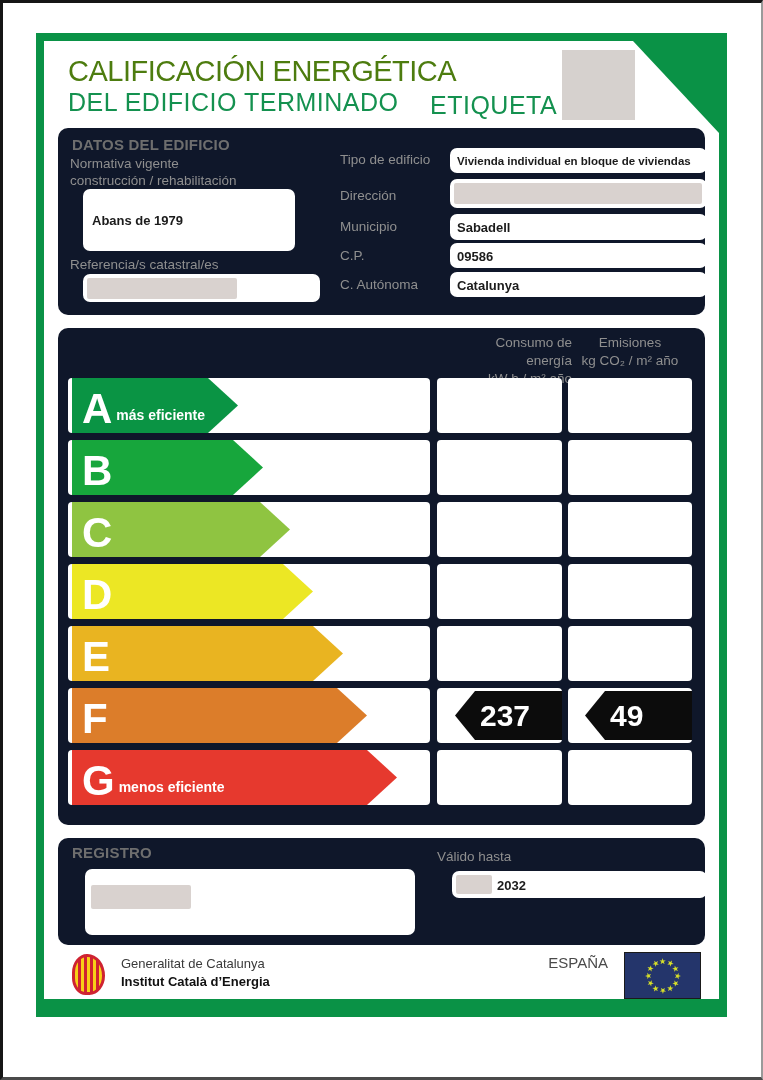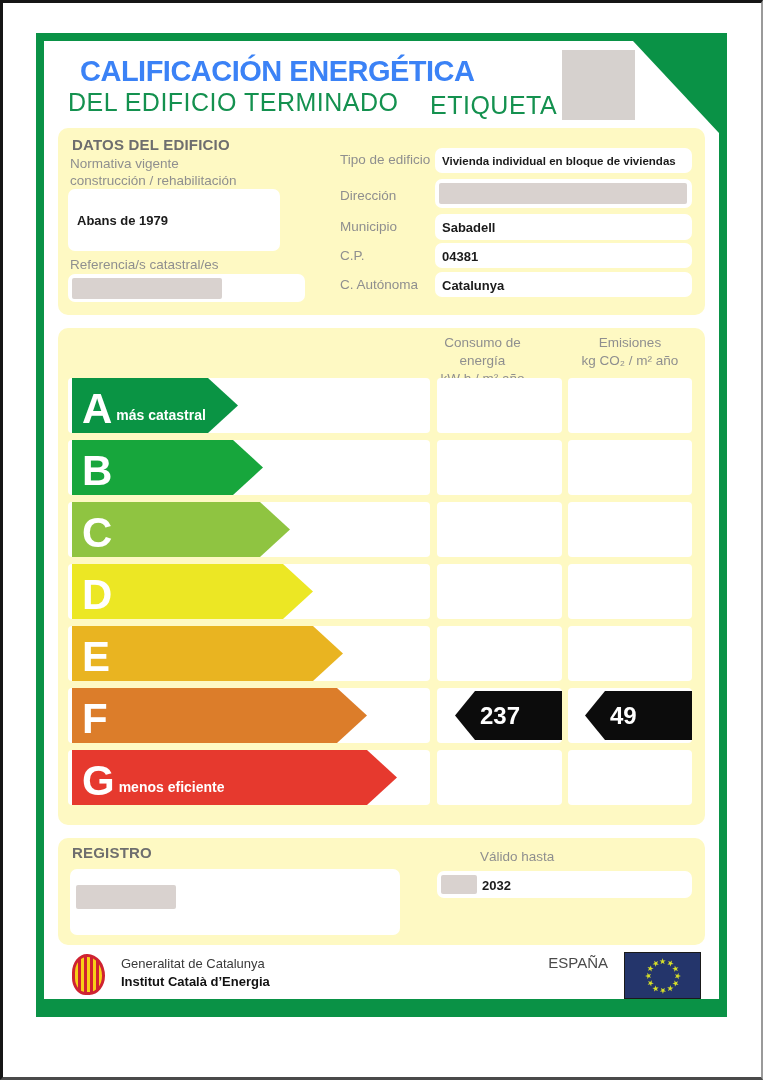--- a/index.html
+++ b/index.html
@@ -9,75 +9,75 @@
   }
   .edge{position:absolute;inset:0;border-top:3px solid #151515;border-left:3px solid #151515;
     border-bottom:3px solid #4a4a4a;border-right:2px solid #9a9a9a;pointer-events:none;z-index:50;}
   
   .frame{position:absolute;left:36px;top:33px;width:691px;height:984px;box-sizing:border-box;
     border:8px solid #0a9246;border-bottom:none;}
   .bottom-bar{position:absolute;left:36px;top:999px;width:691px;height:18px;background:#0a9246;}
   .corner-tri{position:absolute;left:633px;top:41px;width:86px;height:92px;background:#0a9246;
     clip-path:polygon(0 0,100% 0,100% 100%);}
   
-  .title1{position:absolute;left:80px;top:55px;font-size:29px;font-weight:bold;color:#3b82f6;letter-spacing:-0.5px;}
+  .title1{position:absolute;left:68px;top:55px;font-size:29px;font-weight:normal;color:#4d7c0f;letter-spacing:-0.5px;}
   .title2{position:absolute;left:68px;top:88px;font-size:25px;font-weight:400;color:#14914f;letter-spacing:0.5px;}
   .etiqueta{position:absolute;left:430px;top:91px;font-size:25px;font-weight:400;color:#14914f;letter-spacing:0.5px;}
   .etiq-box{position:absolute;left:562px;top:50px;width:73px;height:70px;background:#d6d1ce;}
   
-  .panel{position:absolute;left:58px;width:647px;background:#fef9c3;border-radius:10px;}
+  .panel{position:absolute;left:58px;width:647px;background:#0f172a;border-radius:10px;}
   .p-datos{top:128px;height:187px;}
   .p-escala{top:328px;height:497px;}
   .p-registro{top:838px;height:107px;}
   .panel h2{margin:0;position:absolute;font-size:15px;font-weight:bold;color:#6e6e6e;letter-spacing:0.2px;}
   .lbl{position:absolute;font-size:13.5px;color:#8f8f8f;}
-  .wbox{position:absolute;background:#fff;border-radius:7px;}
+  .wbox{position:absolute;background:#fff;border-radius:7px;margin-left:15px;}
   .redact{position:absolute;background:#d9d2cf;}
   .val{font-size:13px;font-weight:bold;color:#1b1b1b;}
   
   .p-datos h2{left:14px;top:8px;}
   .norm1{left:12px;top:28px;} .norm2{left:12px;top:45px;}
   .box-norm{left:10px;top:61px;width:212px;height:62px;}
   .box-norm .val{position:absolute;left:9px;top:24px;}
   .ref-lbl{left:12px;top:129px;}
   .box-ref{left:10px;top:146px;width:237px;height:28px;}
   .box-ref .redact{left:4px;top:4px;width:150px;height:21px;border-radius:2px;}
   .f-lbl{left:282px;}
   .f-in{left:377px;width:257px;box-sizing:border-box;}
   .f-in .val{position:absolute;left:7px;top:50%;transform:translateY(-50%);white-space:nowrap;}
   .f-in.long .val{font-size:11.5px;}
   
   .p-escala h2{left:14px;top:18px;}
   .colhead{position:absolute;text-align:center;font-size:13.5px;color:#8f8f8f;line-height:18px;}
-  .ch-consumo{left:362px;top:6px;width:125px;}
+  .ch-consumo{left:389px;top:6px;width:125px;text-align:right;}
   .ch-emis{left:500px;top:6px;width:144px;}
   .rows{position:absolute;left:10px;top:50px;}
   .row{display:flex;margin-bottom:7px;height:55px;}
   .track{width:362px;height:55px;background:#fff;border-radius:4px;position:relative;margin-right:7px;}
   .cell{width:125px;height:55px;background:#fff;border-radius:4px;margin-right:6px;position:relative;}
   .cell.c3{width:124px;margin-right:17px;}
   .arrow{position:absolute;left:4px;top:0;height:55px;display:flex;align-items:flex-end;
     clip-path:polygon(0 0,calc(100% - 30px) 0,100% 50%,calc(100% - 30px) 100%,0 100%);}
   .letter{font-size:42px;font-weight:bold;color:#fff;line-height:0.95;margin:0 0 4px 10px;}
   .tag{font-size:14px;font-weight:bold;color:#fff;margin:0 0 10px 4px;white-space:nowrap;}
   .r0 .arrow{width:166px;background:#0a9444;}
   .r1 .arrow{width:191px;background:#17a63c;}
   .r2 .arrow{width:218px;background:#8fc441;}
   .r3 .arrow{width:241px;background:#ece724;}
   .r4 .arrow{width:271px;background:#e9b421;}
   .r5 .arrow{width:295px;background:#dc7d2a;}
   .r6 .arrow{width:325px;background:#e6392e;}
   .badge{position:absolute;top:3px;right:0;width:107px;height:49px;background:#0c0c0c;color:#fff;
-    font-size:24px;font-weight:bold;display:flex;align-items:center;padding-left:25px;box-sizing:border-box;
+    font-size:30px;font-weight:bold;display:flex;align-items:center;padding-left:25px;box-sizing:border-box;
     clip-path:polygon(20px 0,100% 0,100% 100%,20px 100%,0 50%);line-height:1;}
   
   .p-registro h2{left:14px;top:6px;}
   .box-reg{left:12px;top:31px;width:330px;height:66px;}
   .box-reg .redact{left:6px;top:16px;width:100px;height:24px;border-radius:2px;}
-  .valido-lbl{left:379px;top:11px;margin-left:43px;}
+  .valido-lbl{left:379px;top:11px;}
   .box-valido{left:379px;top:33px;width:255px;height:27px;}
   .box-valido .redact{left:4px;top:4px;width:36px;height:19px;border-radius:2px;}
   .box-valido .val{position:absolute;left:45px;top:50%;transform:translateY(-50%);}
   
   .senyera{position:absolute;left:72px;top:954px;width:33px;height:41px;box-sizing:border-box;
     border:3px solid #cf2331;border-radius:46% 54% 48% 42%;
     background:repeating-linear-gradient(90deg,#f7d117 0 3px,#cf2331 3px 6px);}
   .org{position:absolute;left:121px;top:955px;font-size:13px;color:#3a3a3a;line-height:18px;}
   .org .b{font-weight:bold;color:#111;}
   .spain{position:absolute;left:400px;top:953px;width:208px;text-align:right;font-size:15px;color:#4a4a4a;line-height:20px;}
@@ -119,21 +119,21 @@
     <span class="redact" style="left:4px;top:4px;width:248px;height:21px;border-radius:2px;"></span>
   </div>
 
   <div class="lbl f-lbl" style="top:91px;">Municipio</div>
   <div class="wbox f-in" style="top:86px;height:26px;">
     <span class="val">Sabadell</span>
   </div>
 
   <div class="lbl f-lbl" style="top:120px;">C.P.</div>
   <div class="wbox f-in" style="top:115px;height:25px;">
-    <span class="val">04381</span>
+    <span class="val">09586</span>
   </div>
 
   <div class="lbl f-lbl" style="top:149px;">C. Autónoma</div>
   <div class="wbox f-in" style="top:144px;height:25px;">
     <span class="val">Catalunya</span>
   </div>
 </div>
 
 <div class="panel p-escala">
   <div class="colhead ch-consumo">
@@ -143,21 +143,21 @@
   <div class="colhead ch-emis">
     <div>Emisiones</div>
     <div>kg CO₂ / m² año</div>
   </div>
 
   <div class="rows">
     <div class="row r0">
       <div class="track">
         <div class="arrow">
           <span class="letter">A</span>
-          <span class="tag">más catastral</span>
+          <span class="tag">más eficiente</span>
         </div>
       </div>
       <div class="cell c2"></div>
       <div class="cell c3"></div>
     </div>
     <div class="row r1">
       <div class="track">
         <div class="arrow">
           <span class="letter">B</span>
         </div>

